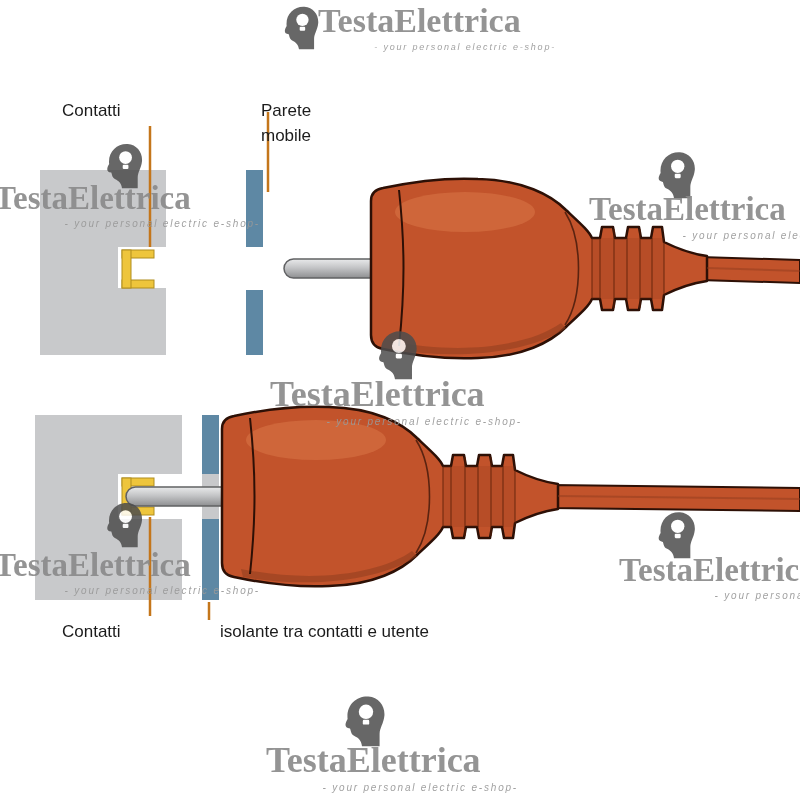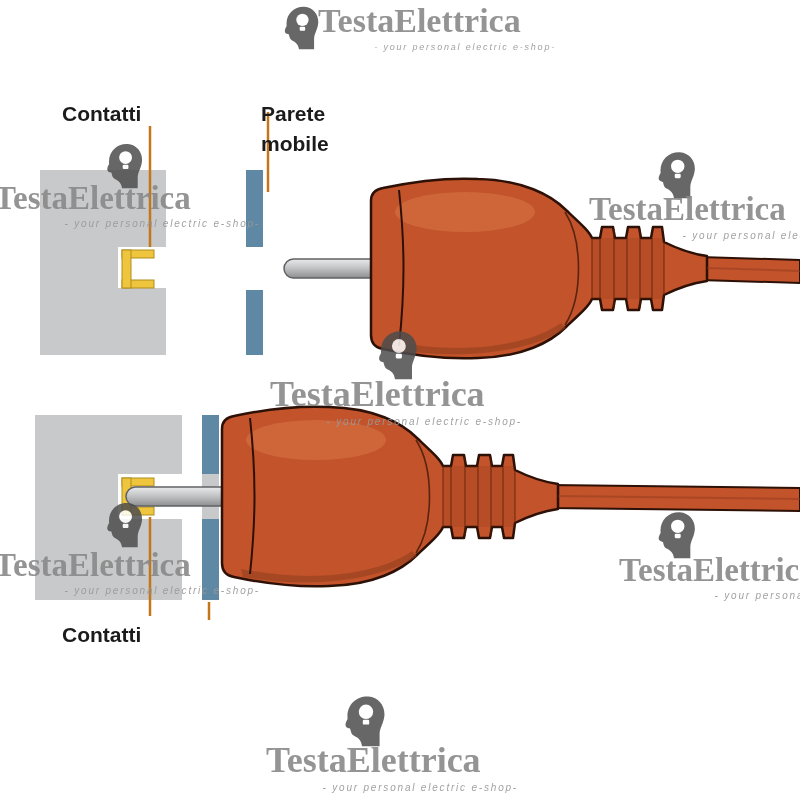--- a/index.html
+++ b/index.html
@@ -1,18 +1,18 @@
 <!DOCTYPE html>
 <html><head>
 <meta charset="utf-8">
 <style>
   html,body{margin:0;padding:0;}
   body{width:800px;height:800px;position:relative;overflow:hidden;background:#ffffff;font-family:"Liberation Sans",sans-serif;}
   .scene{position:absolute;left:0;top:0;z-index:1;}
-  .label{position:absolute;z-index:2;font-size:21px;font-weight:700;color:#1b1b1b;line-height:1.45;}
+  .label{position:absolute;z-index:2;font-size:17px;font-weight:400;color:#1b1b1b;line-height:1.45;}
   .wm{position:absolute;left:0;top:0;width:800px;height:800px;z-index:3;pointer-events:none;}
   .wm-head{position:absolute;opacity:.85;}
   .wm-brand{position:absolute;font-family:"Liberation Serif",serif;font-weight:bold;color:#8b8b8b;white-space:nowrap;opacity:.92;}
   .wm-tag{position:absolute;font-size:10px;letter-spacing:1.8px;color:#999999;white-space:nowrap;opacity:.92;text-align:right;font-style:italic;}
 </style>
 </head>
 <body>
 
 <svg class="scene" width="800" height="800" viewBox="0 0 800 800">
   <defs>
@@ -80,20 +80,21 @@
   </g>
 </svg>
 
 <div class="label" style="left:62px;top:99px">Contatti</div>
 <div class="label" style="left:261px;top:99px">
   <div>Parete</div>
   <div>mobile</div>
 </div>
 <div class="label" style="left:62px;top:620px">Contatti</div>
 <div class="label" style="left:220px;top:620px">
+  <div>isolante tra contatti e utente</div>
 </div>
 
 <div class="wm">
 
   <div>
     <svg class="wm-head" style="left:278px;top:2px" width="42" height="48" viewBox="0 0 60 70">
       <path d="M15,47 C7,46 9,40 12,35 C10,18 23,6 38,7 C51,8 59,19 58,31 C57,41 52,46 52,54 L52,69 L30,69 C29,62 26,59 20,56 C16,54 16,49 15,47 Z" fill="#4d4d4d"></path>
       <circle cx="35" cy="26" r="9" fill="#ffffff"></circle>
       <rect x="31" y="36" width="8" height="6" rx="1.5" fill="#ffffff"></rect>
     </svg>

